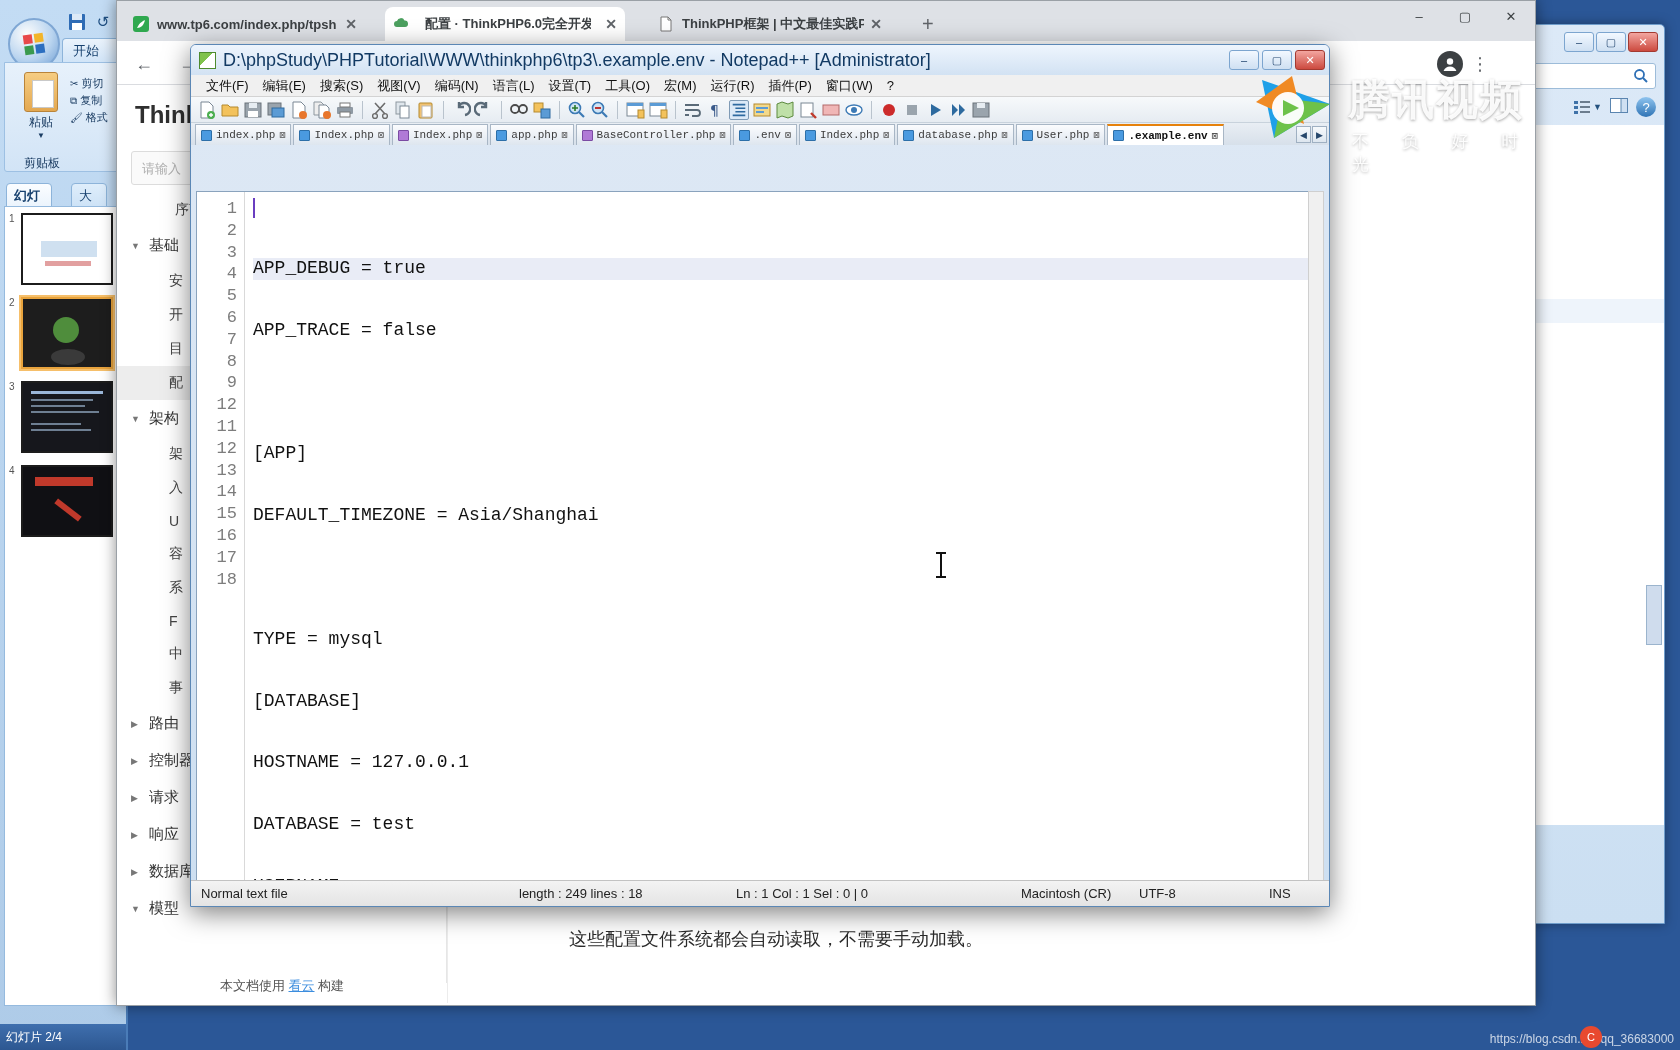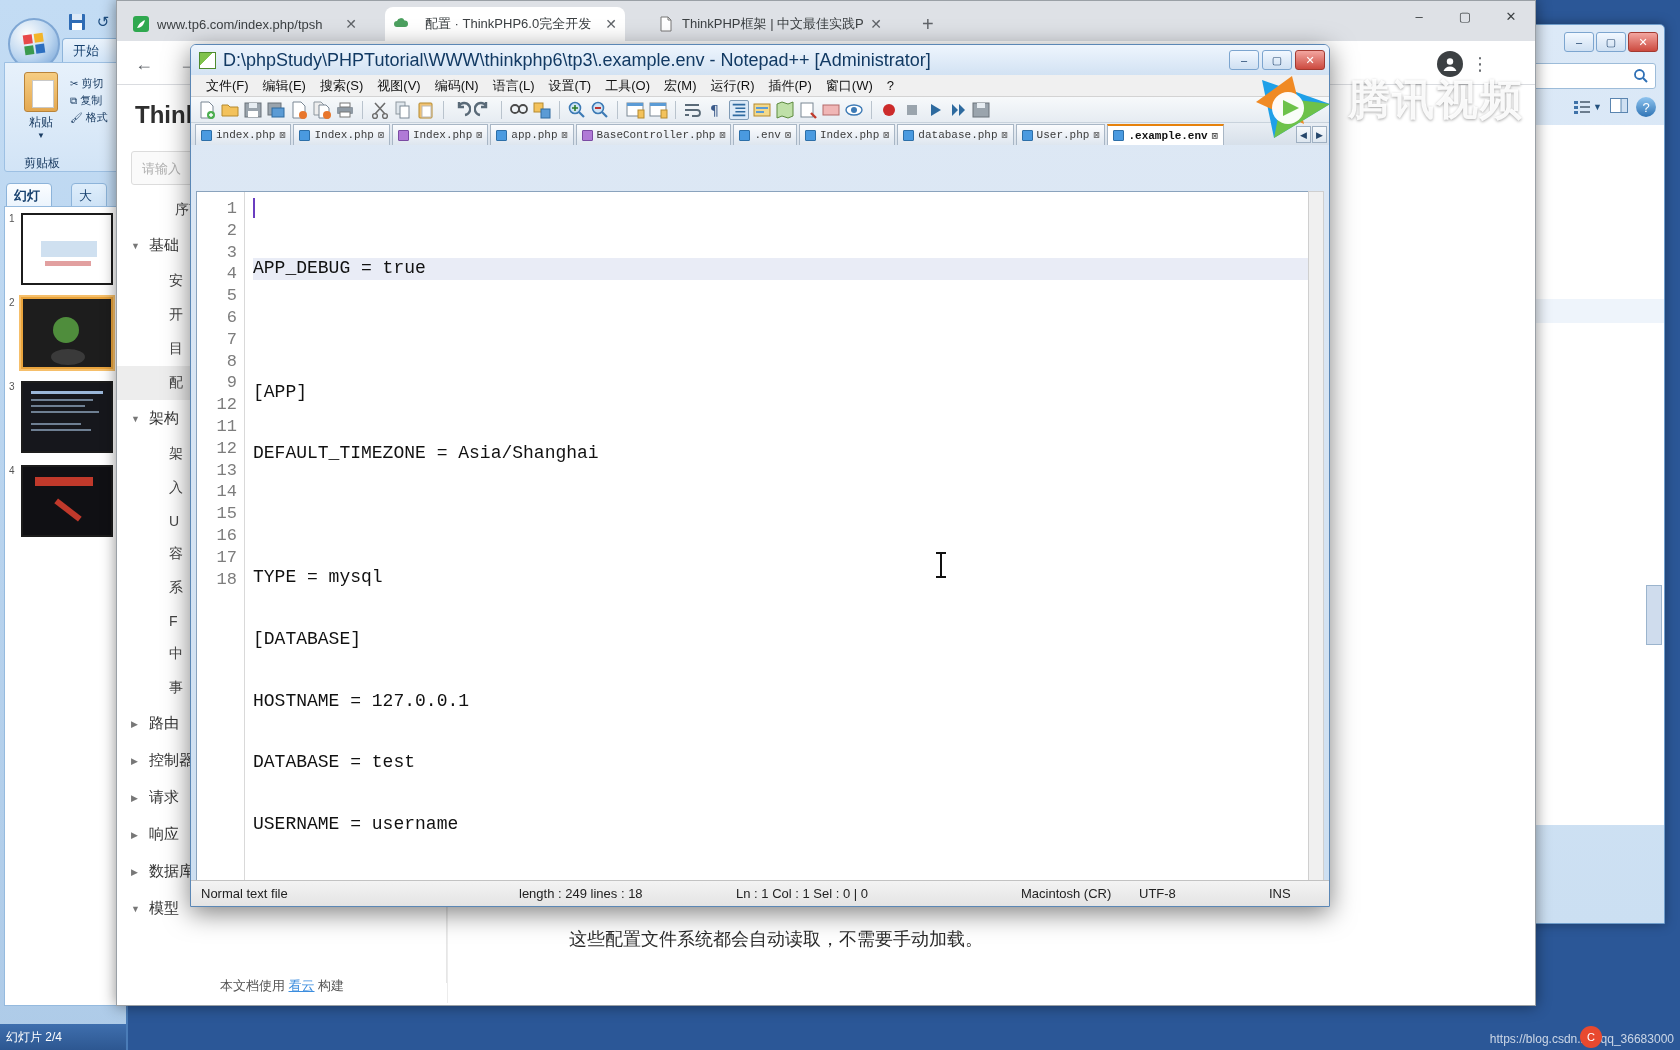--- a/index.html
+++ b/index.html
@@ -78,21 +78,21 @@
     left:116px; top:0; width:1420px; height:1006px;
     background:#dee1e6;
     border:1px solid #9aa0a6;
     box-shadow:0 0 14px rgba(0,0,0,.45);
     overflow:hidden;
   }
   #chrome-tabstrip { left:0; top:0; width:1420px; height:40px; background:#dee1e6; }
   .ctab {
     position:absolute; top:6px; height:34px; border-radius:8px 8px 0 0;
     display:flex; align-items:center; padding:0 8px; font-size:13px; color:#3c4043;
-    max-width:240px; overflow:hidden; white-space:nowrap;
+    max-width:240px; overflow:hidden; white-space:nowrap;font-weight:bold;
   }
   .ctab.active { background:#fff; }
   .ctab .favicon { width:16px; height:16px; margin-right:8px; flex:0 0 16px; }
   .ctab .ttl { overflow:hidden; text-overflow:clip; flex:1 1 auto; }
   .ctab .x { margin-left:6px; font-size:14px; color:#5f6368; }
   #newtab { position:absolute; left:805px; top:12px; font-size:20px; color:#5f6368; }
   #win-ctrl { position:absolute; right:4px; top:2px; display:flex; gap:2px; font-size:13px; color:#3c4043; }
   .wc { width:44px; height:26px; display:flex; align-items:center; justify-content:center; }
 
   #chrome-toolbar { left:0; top:40px; width:1420px; height:44px; background:#fff;
@@ -732,20 +732,21 @@
       <div class="cl">13</div>
         <div class="cl">14</div>
         <div class="cl">15</div>
         <div class="cl">16</div>
       <div class="cl">17</div>
         <div class="cl">18</div>
     </div>
     <div id="code">
       <div id="caret"></div>
       <div class="cl cur">APP_DEBUG = true</div>
+      <div class="cl">APP_TRACE = false</div>
       <div class="cl"></div>
       <div class="cl">[APP]</div>
       <div class="cl">DEFAULT_TIMEZONE = Asia/Shanghai</div>
       <div class="cl"></div>
       <div class="cl">TYPE = mysql</div>
       <div class="cl">[DATABASE]</div>
       <div class="cl">HOSTNAME = 127.0.0.1</div>
       <div class="cl">DATABASE = test</div>
       <div class="cl">USERNAME = username</div>
       
@@ -774,16 +775,17 @@
   <div id="tx-logo" class="abs">
     <svg width="86" height="80" viewBox="0 0 86 80">
       <path d="M10 12 L78 36 L22 70 Z" fill="#1fa0e8"></path>
       <path d="M4 34 L40 8 L52 56 Z" fill="#f08a24"></path>
       <path d="M22 70 L78 36 L30 30 Z" fill="#6dc24a"></path>
       <circle cx="36" cy="40" r="16" fill="#ffffff" opacity=".96"></circle>
       <path d="M31 32 L47 40 L31 48 Z" fill="#6dc24a"></path>
     </svg>
   </div>
   <div id="tx-t1" class="abs">腾讯视频</div>
+  <div id="tx-t2" class="abs">不 负 好 时 光</div>
 </div>
 
 <div id="csdn" class="abs">https://blog.csdn.net/qq_36683000</div>
 <div id="csdn-badge" class="abs">C</div>
 
 </body></html>

